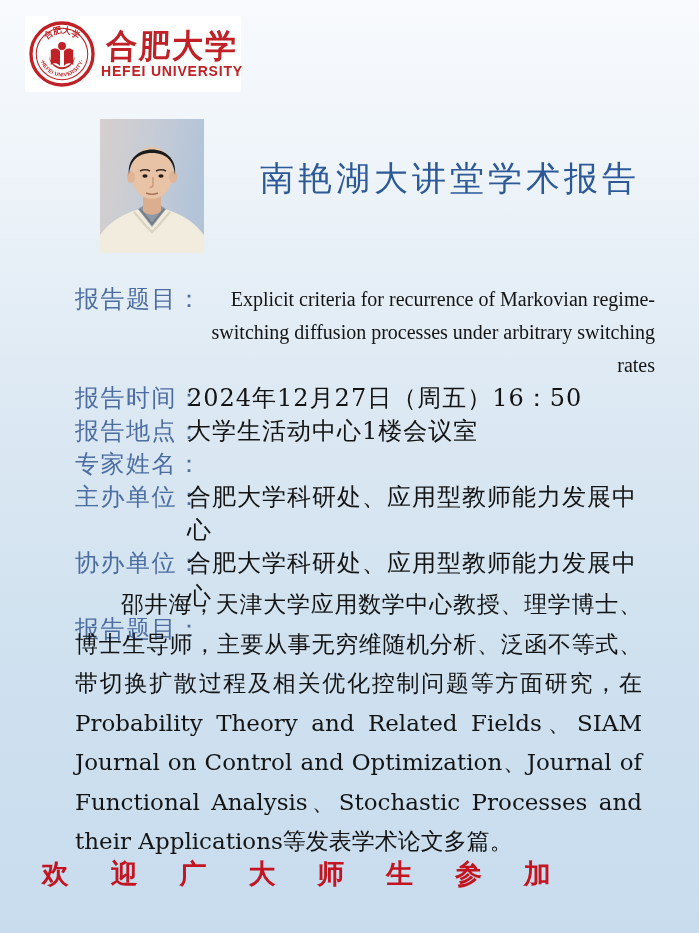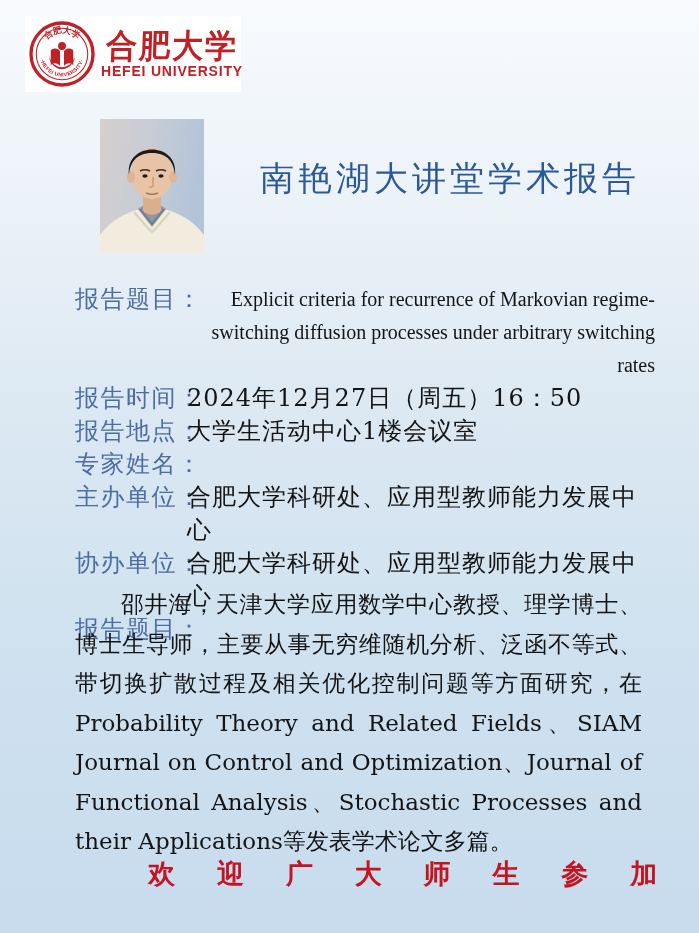--- a/index.html
+++ b/index.html
@@ -103,21 +103,21 @@
     text-align: justify;
     text-indent: 2em;
     font-family: "DejaVu Serif", "Liberation Serif", serif;
   }
 
   
   .welcome {
     position: absolute;
     left: 0; top: 856px;
     width: 699px;
-    text-align: right;
+    text-align: left;
     font-size: 27px;
     font-weight: bold;
     color: #c41420;
     letter-spacing: 1.55em;
     text-indent: 1.55em; 
     white-space: nowrap;
   }
 </style>
 </head>
 <body>

